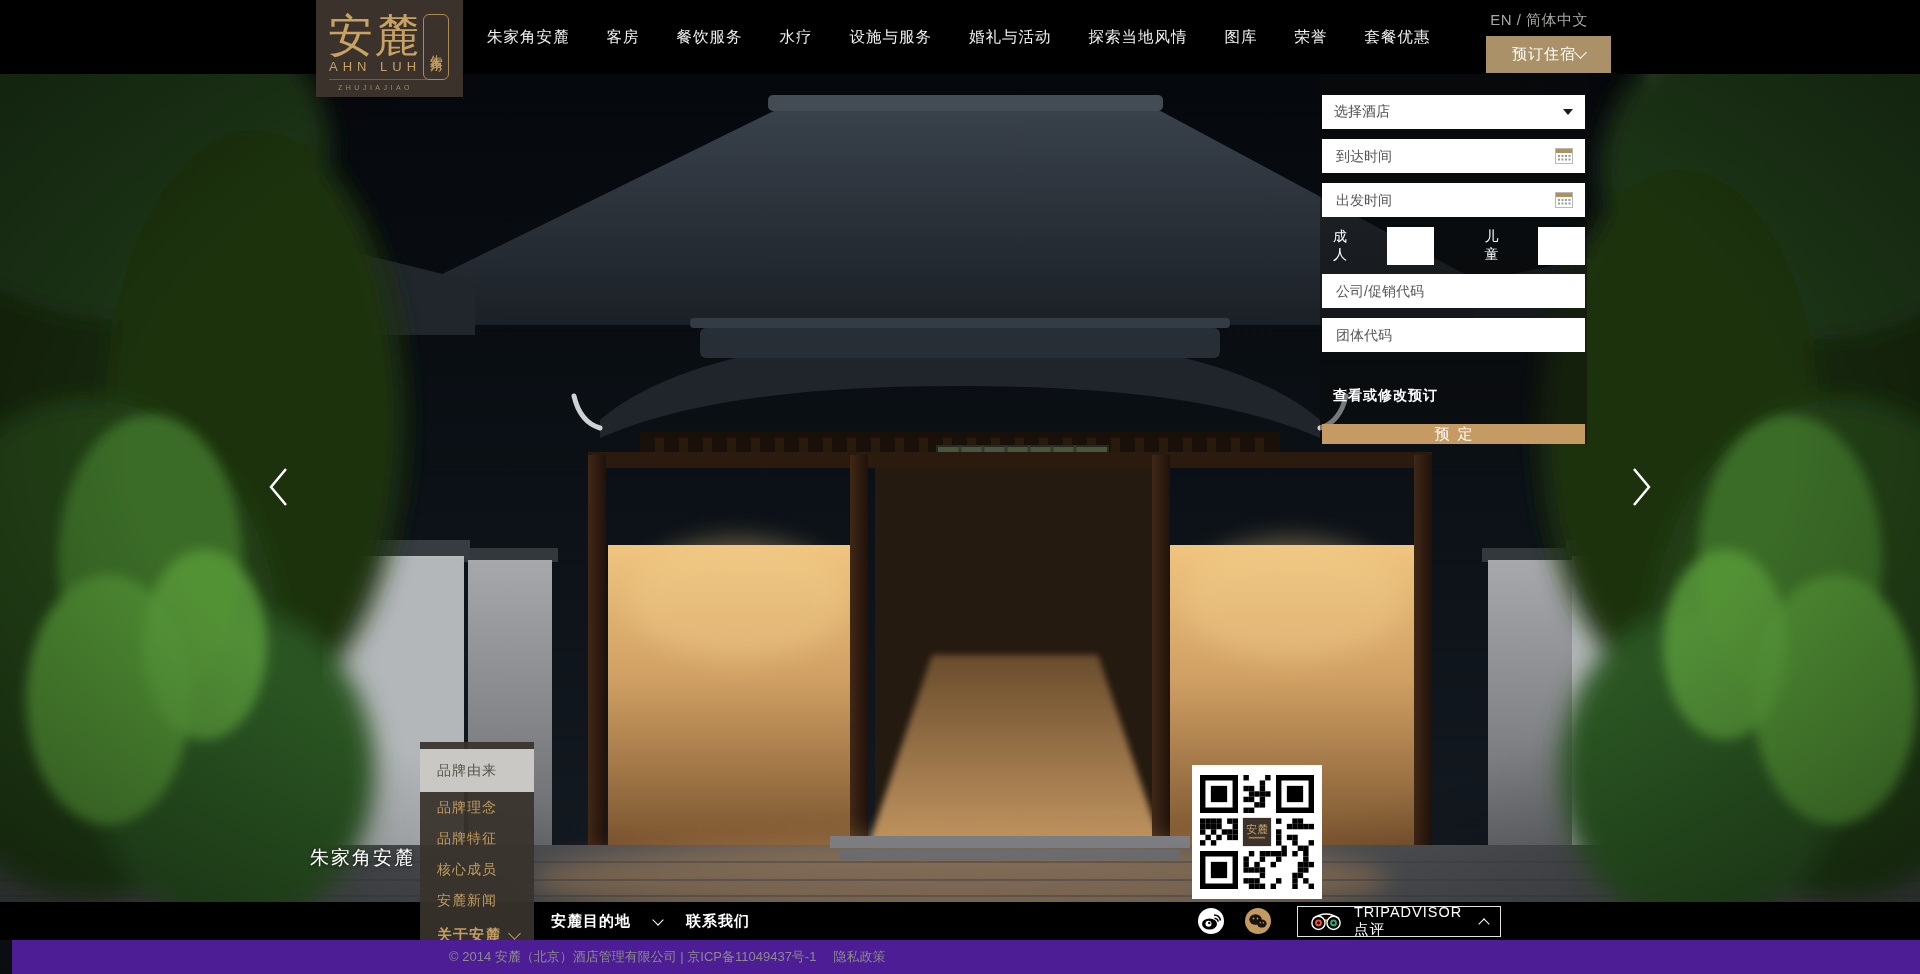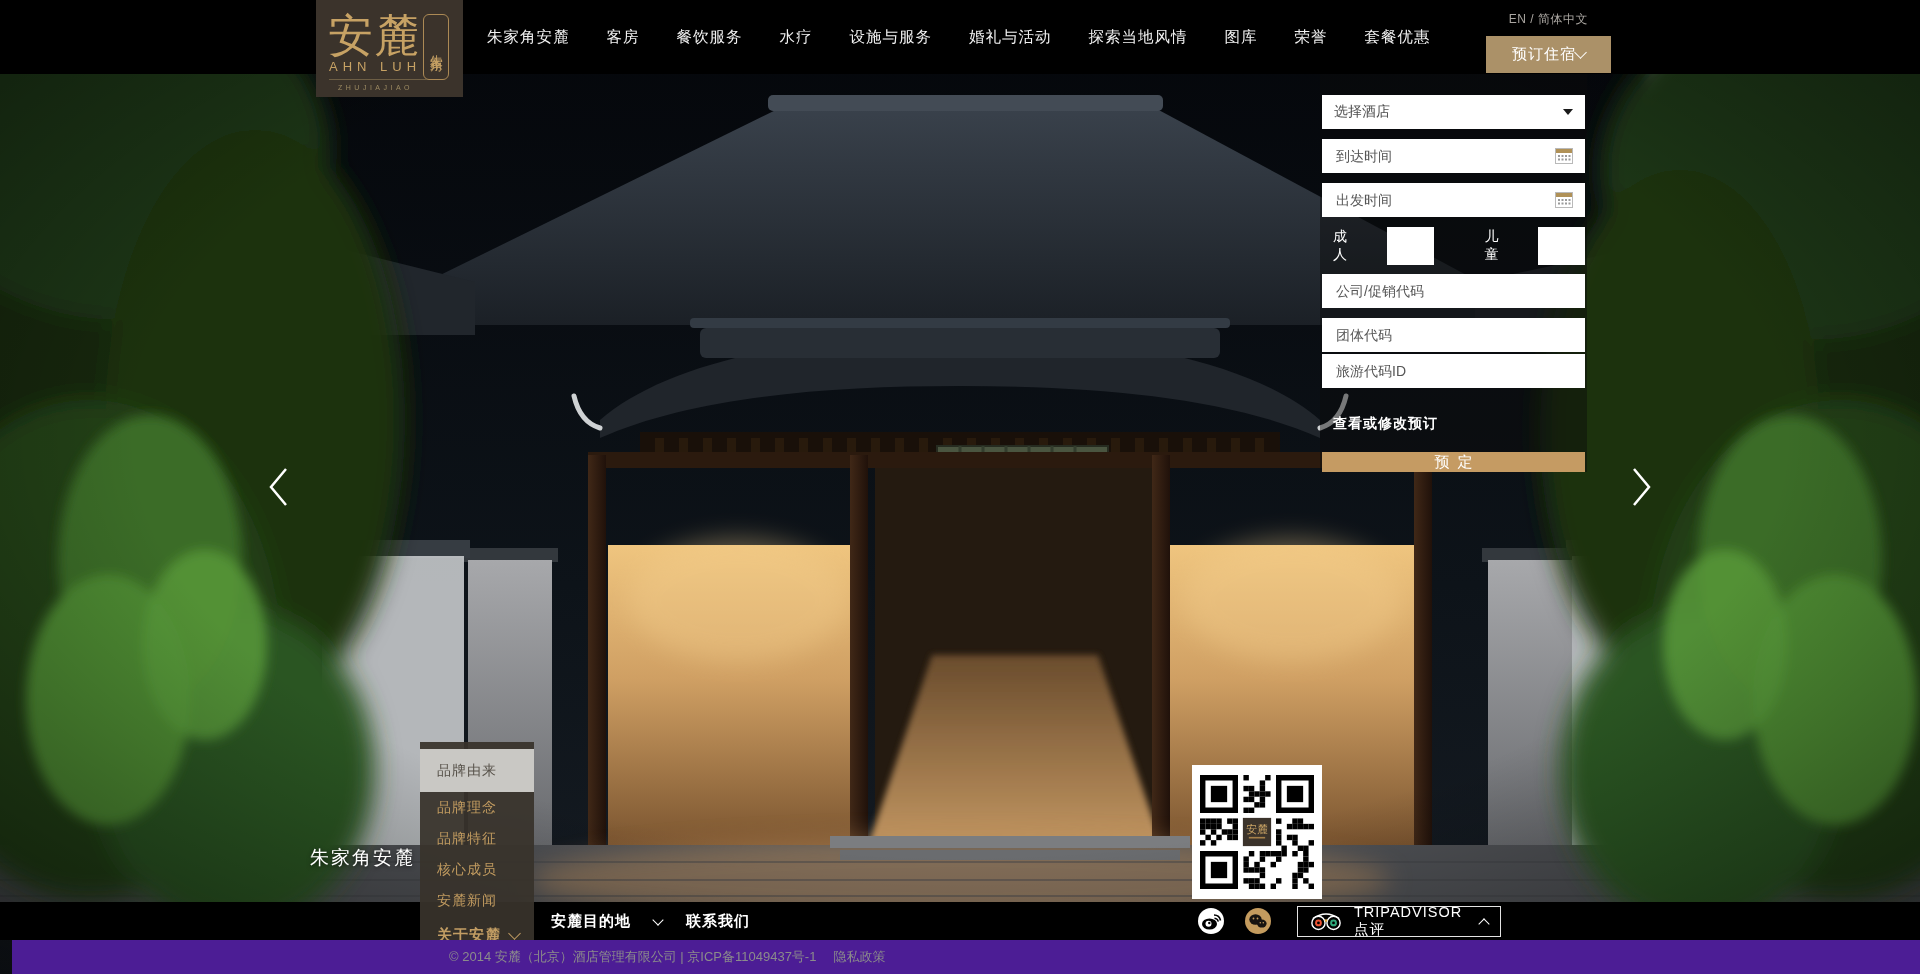--- a/index.html
+++ b/index.html
@@ -16,21 +16,21 @@
   .logo-vbox{position:absolute;right:14px;top:14px;width:24px;height:64px;border:1px solid #ac8a55;border-radius:6px;
              display:flex;align-items:center;justify-content:center;color:#c7a264;font-size:13px;
              writing-mode:vertical-rl;text-orientation:upright;letter-spacing:2px;}
   .logo-en{position:absolute;left:13px;top:59px;font-size:13px;color:#c7a264;letter-spacing:5px;}
   .logo-line{position:absolute;left:13px;top:79px;width:98px;height:1px;background:#6e5f45;}
   .logo-sub{position:absolute;left:22px;top:84px;font-size:7px;color:#9c8a62;letter-spacing:3.5px;}
 
   .nav{position:absolute;left:487px;top:0;height:74px;display:flex;align-items:center;gap:37px;z-index:21;}
   .nav-item{color:#f2f2f2;font-size:15.5px;letter-spacing:1px;cursor:pointer;white-space:nowrap;}
 
-  .lang{position:absolute;right:332px;top:11px;color:#aaa6a1;font-size:12px;z-index:21;cursor:pointer;letter-spacing:.5px;}
+  .lang{position:absolute;right:332px;top:11px;color:#aaa6a1;font-size:15px;z-index:21;cursor:pointer;letter-spacing:.5px;}
   .book-btn{position:absolute;left:1486px;top:36px;width:125px;height:37px;background:#ab9168;z-index:21;
             display:flex;align-items:center;justify-content:center;color:#fff;font-size:15px;cursor:pointer;letter-spacing:1px;}
   .chev{display:inline-block;width:8px;height:8px;border-right:1.6px solid currentColor;border-bottom:1.6px solid currentColor;
         transform:rotate(45deg);margin-top:-4px;}
   .chev.up{transform:rotate(-135deg);margin-top:4px;}
   .chev.gold{border-color:#c29d63;}
 
   
   .panel{position:absolute;left:1320px;top:74px;width:267px;background:rgba(10,10,12,0.45);z-index:15;
          padding:21px 0 0 0;box-sizing:border-box;}
@@ -39,21 +39,21 @@
                   font-family:"Liberation Sans","DejaVu Sans",sans-serif;}
   .bk-field input::placeholder{color:#555;opacity:1;}
   .bk-select-text{flex:1;font-size:14px;color:#4f4f4f;}
   .tri-down{width:0;height:0;border-left:5px solid transparent;border-right:5px solid transparent;border-top:6px solid #1a1a1a;cursor:pointer;}
   .cal{width:18px;height:16px;flex:0 0 auto;cursor:pointer;}
   .guests{height:38px;margin:0 2px 9px 2px;display:flex;align-items:center;padding-left:11px;gap:24px;}
   .guests label{color:#fff;font-size:14px;letter-spacing:1px;}
   .guests input{width:47px;height:38px;border:none;outline:none;background:#fff;margin-left:8px;box-sizing:border-box;
                 font-size:15px;text-align:center;color:#333;}
   .g2{margin-left:27px;}
-  .mb11{margin-bottom:2px;}
+  .mb11{margin-bottom:18px;}
   .modify{margin:17px 0 0 13px;color:#fff;font-size:14px;font-weight:bold;letter-spacing:1px;cursor:pointer;display:inline-block;}
   .submit{height:20px;margin:19px 2px 0 2px;background:#c59b63;color:#fff;font-size:15px;letter-spacing:8px;
           display:flex;align-items:center;justify-content:center;cursor:pointer;padding-left:8px;}
 
   
   .arrow{position:absolute;top:466px;width:24px;height:42px;z-index:10;cursor:pointer;}
   .arrow.left{left:266px;}
   .arrow.right{left:1630px;}
   .caption{position:absolute;left:310px;top:845px;color:#fff;font-size:19px;letter-spacing:2px;z-index:10;
            text-shadow:0 1px 4px rgba(0,0,0,.7);}
@@ -294,23 +294,20 @@
     <input style="">
     <label class="g2">儿童</label>
     <input style="">
   </div>
 
   <div class="bk-field">
     <input placeholder="公司/促销代码" style="">
   </div>
   <div class="bk-field mb11">
     <input placeholder="团体代码" style="">
-  </div>
-  <div class="bk-field">
-    <input placeholder="旅游代码ID" style="">
   </div>
 
   <span class="modify">查看或修改预订</span>
 
   <div class="submit">预定</div>
 </div>
 
 <svg class="arrow left" viewBox="0 0 24 42">
   <polyline points="20,3 5,21 20,39" fill="none" stroke="#fff" stroke-width="2.5"></polyline>
 </svg>

